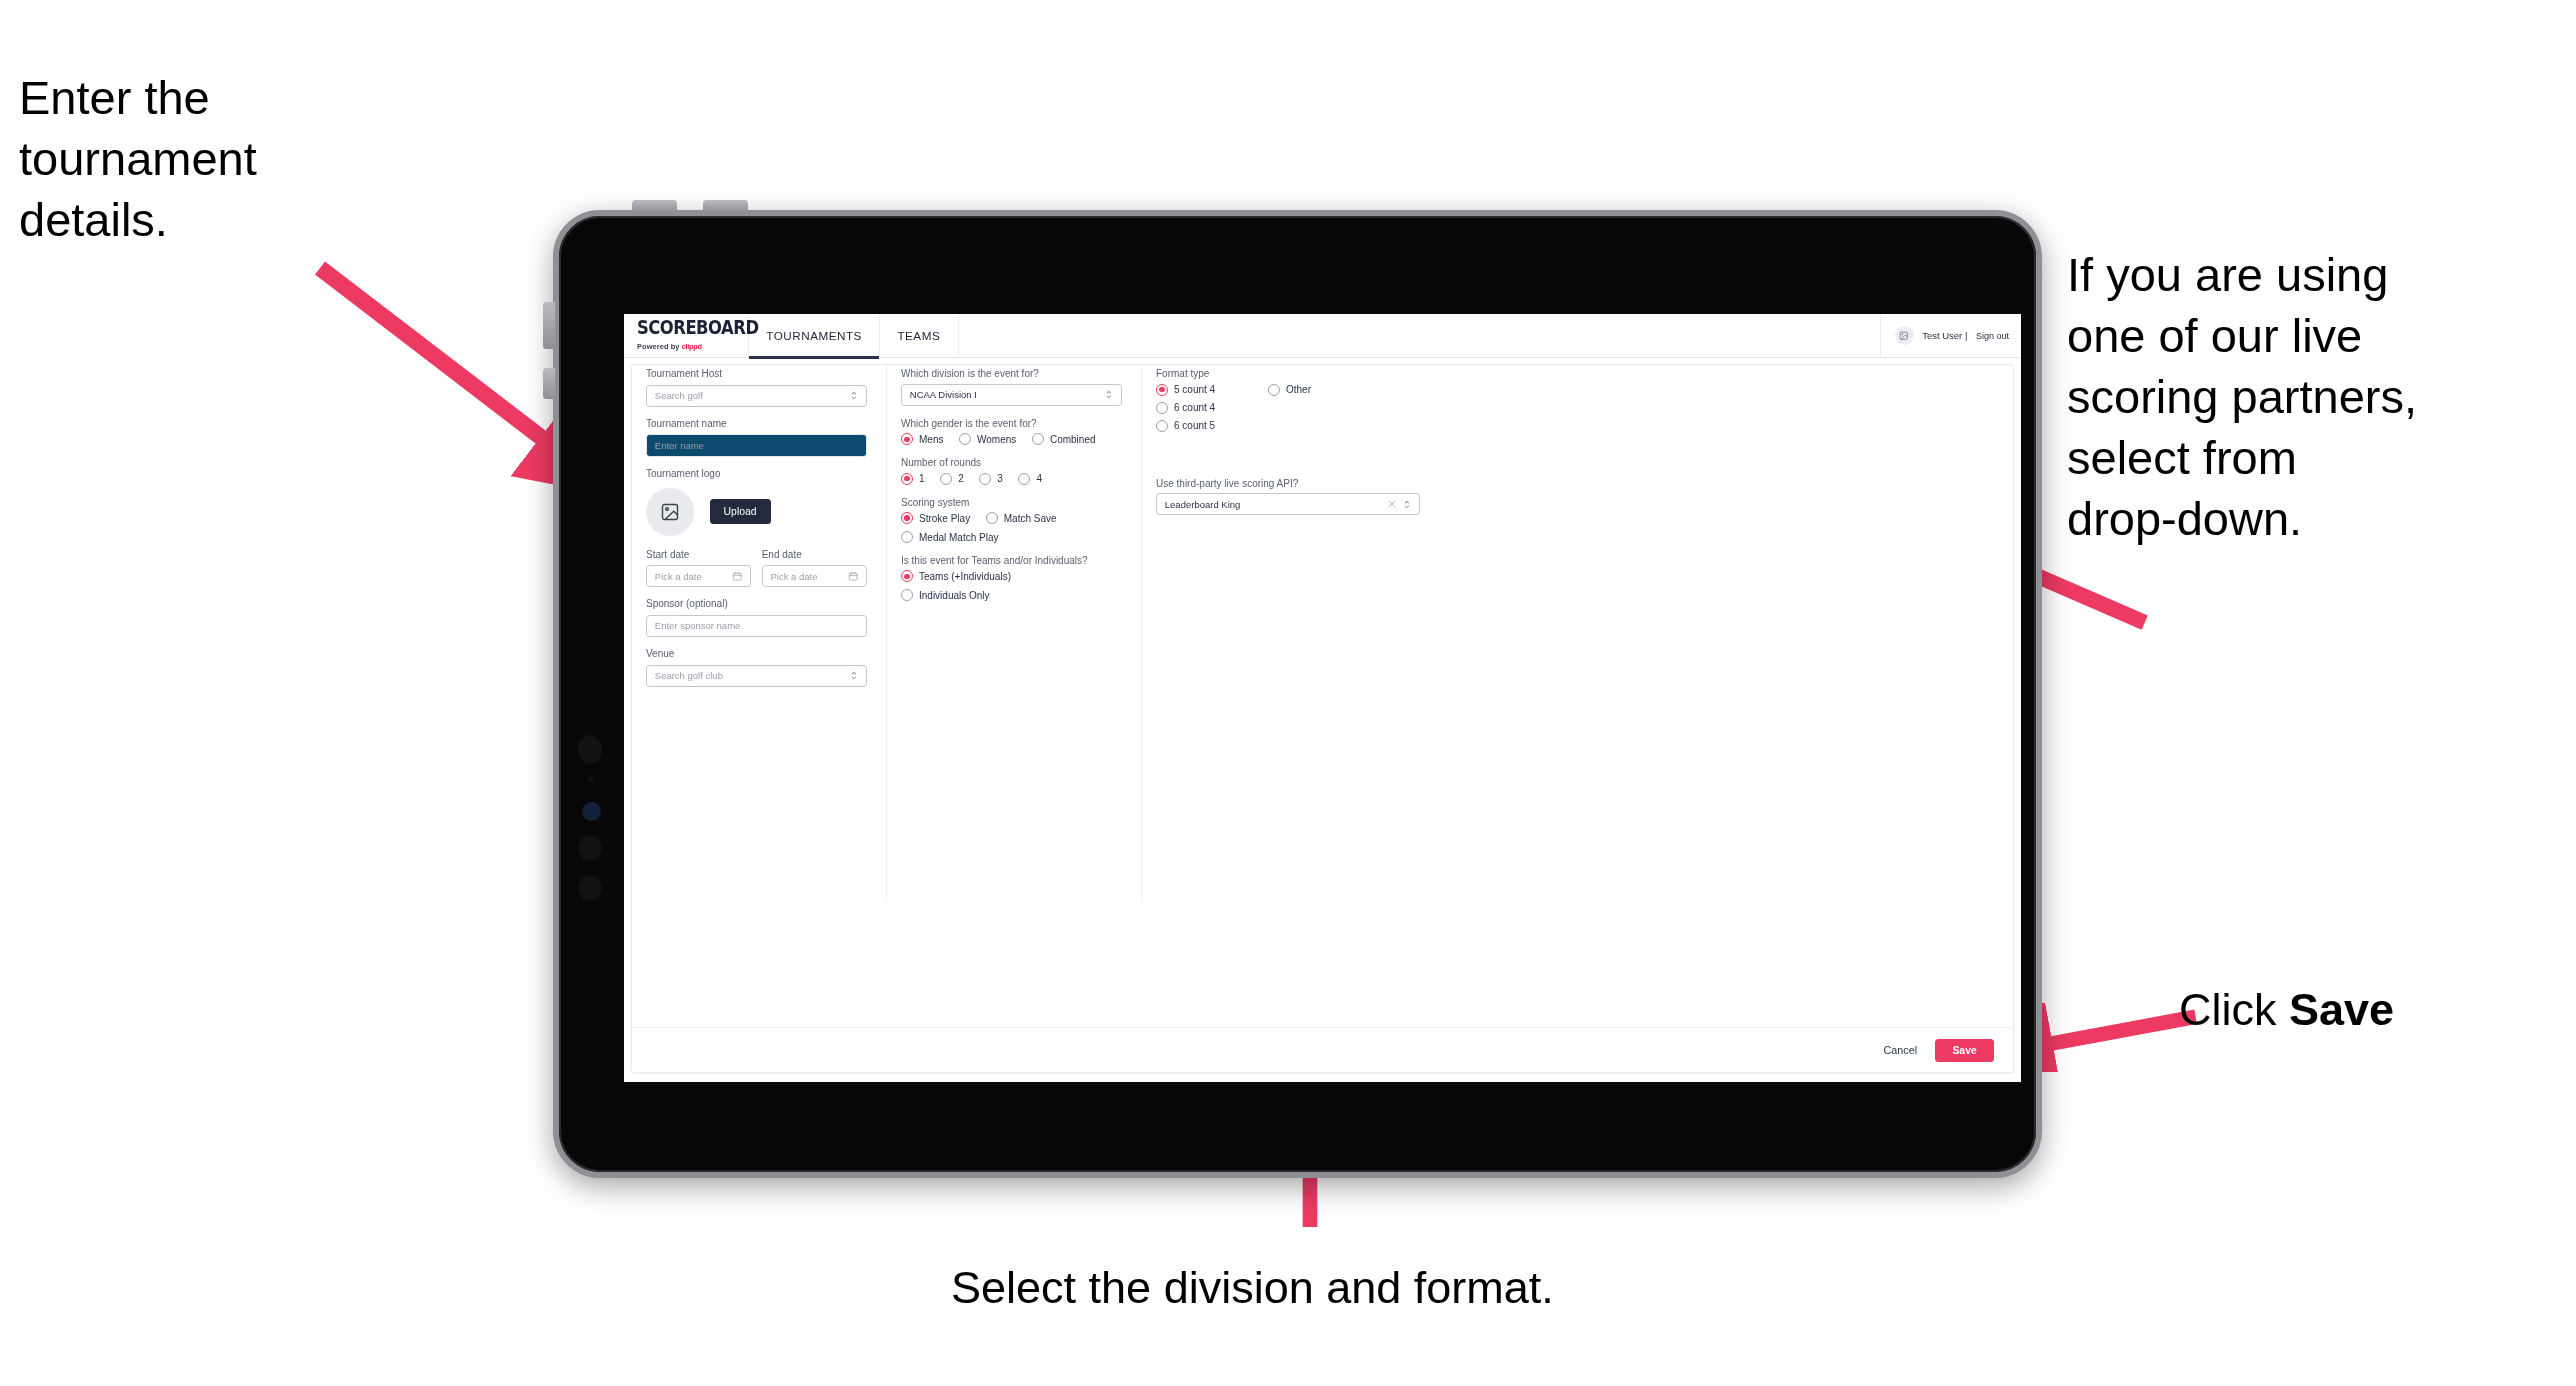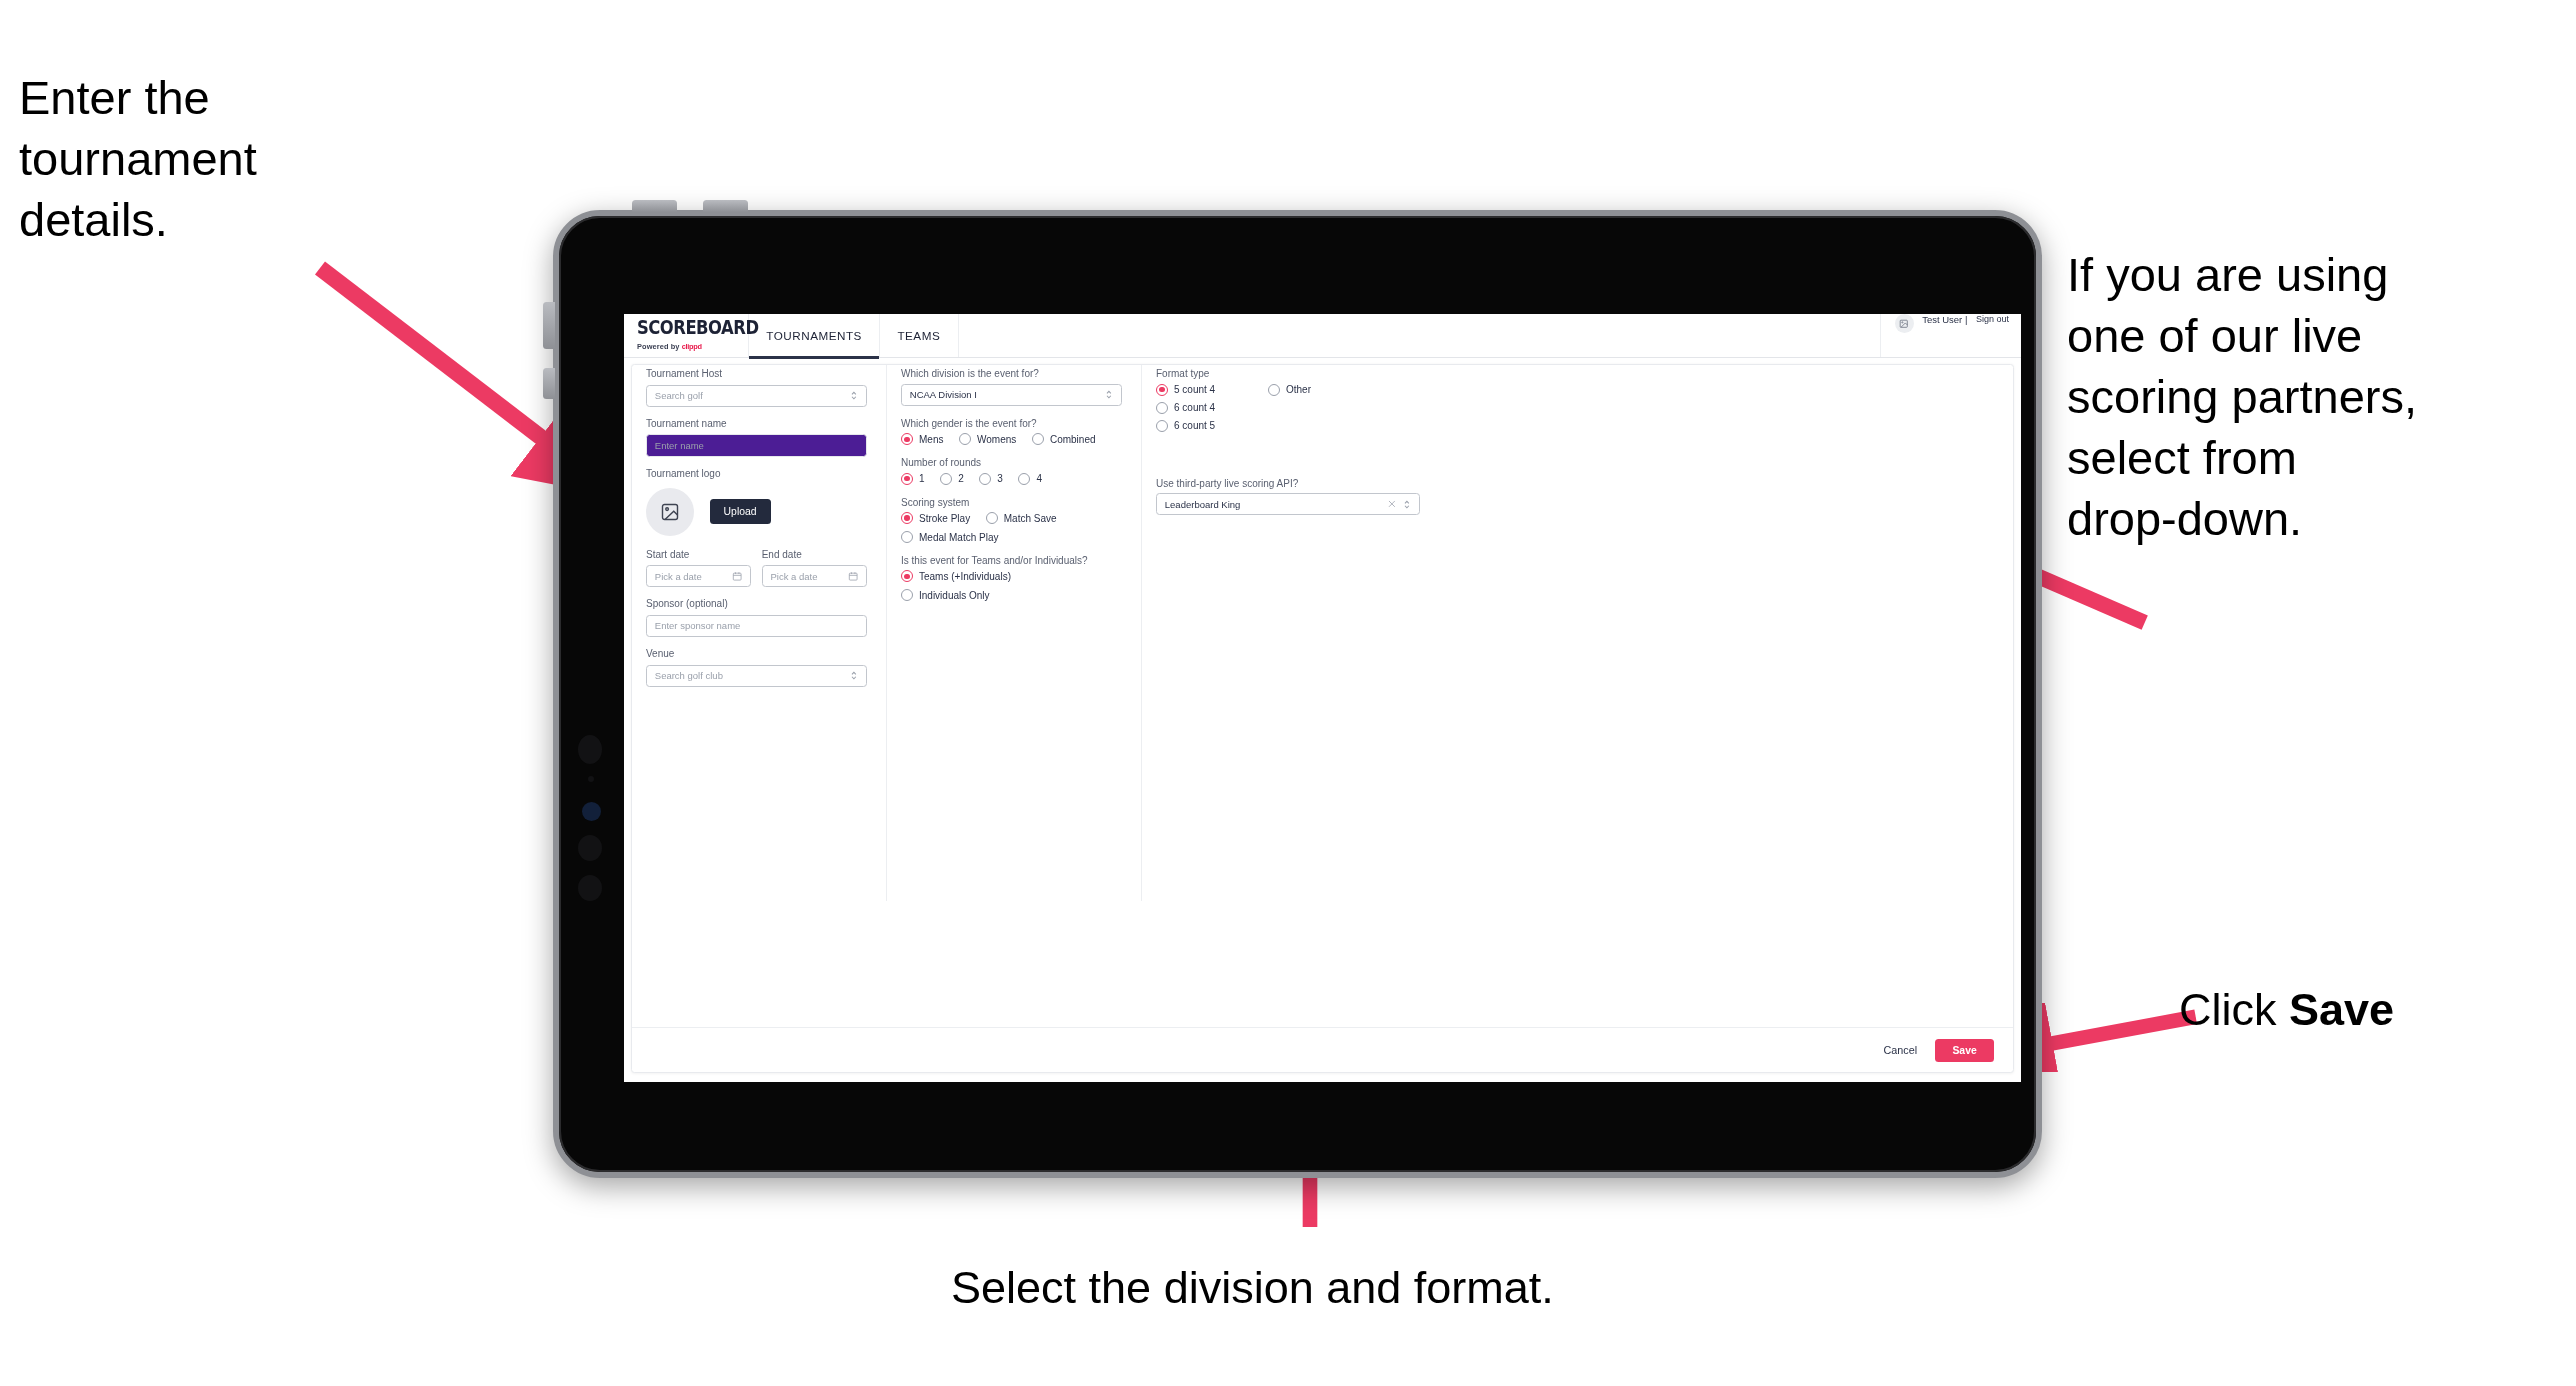--- a/index.html
+++ b/index.html
@@ -113,21 +113,21 @@
     cursor: pointer;
     position: relative;
   }
   .navtab.active::after {
     content: ""; position: absolute; left: 0; right: 0; bottom: -1.7px;
     height: 2.6px; background: #2b3248;
   }
   #nav-spacer { flex: 1; border-right: 0.9px solid #eceef1; }
 
   #user-area {
-    display: flex; align-items: flex-start; gap: 8.6px;
+    display: flex; align-items: center; gap: 8.6px;
     padding: 0 12px 0 14px;
   }
   #avatar {
     width: 19px; height: 19px; border-radius: 50%;
     background: #eceef1;
     display: flex; align-items: center; justify-content: center;
     color: #6c7280;
   }
   #user-name { font-size: 9.5px; color: #2b3248; white-space: nowrap; }
   #sign-out { font-size: 9px; color: #2b3248; white-space: nowrap; cursor: pointer; }
@@ -171,21 +171,21 @@
     border: 0.9px solid #c2c6cd;
     border-radius: 3.5px;
     background: #fff;
     display: flex; align-items: center;
     padding: 0 7.8px;
     font-size: 9.5px;
     color: #9aa0ab;
     position: relative;
   }
   .input.filled { color: #2b3248; }
-  .input.grey { background: #4c1d95; border-color: #e6e8ec; }
+  .input.grey { background: #0c4a6e; border-color: #e6e8ec; }
   .input .right-ic { margin-left: auto; display: flex; align-items: center; gap: 7.8px; color: #9aa0ab; }
 
   
   #logo-row { display: flex; align-items: center; gap: 15.6px; margin-top: 8.6px; }
   #logo-circle {
     width: 48px; height: 48px; border-radius: 50%;
     background: #e9eaee;
     display: flex; align-items: center; justify-content: center;
     color: #3e4351;
   }

